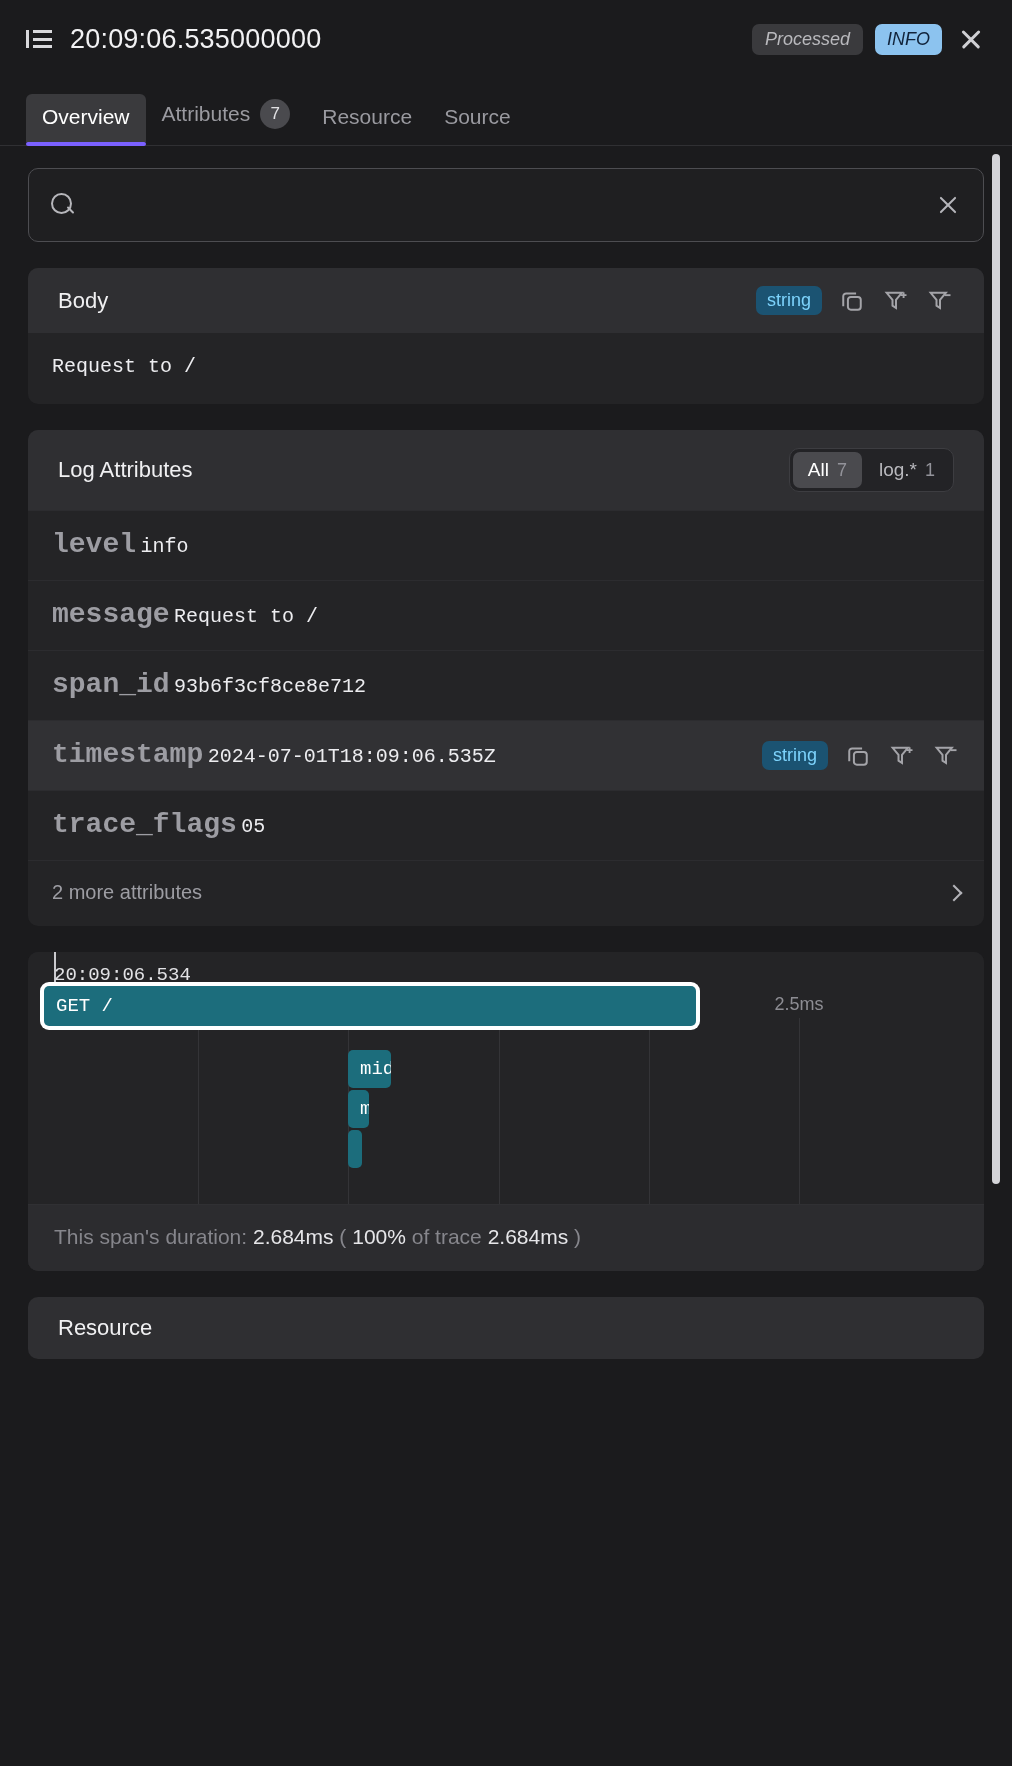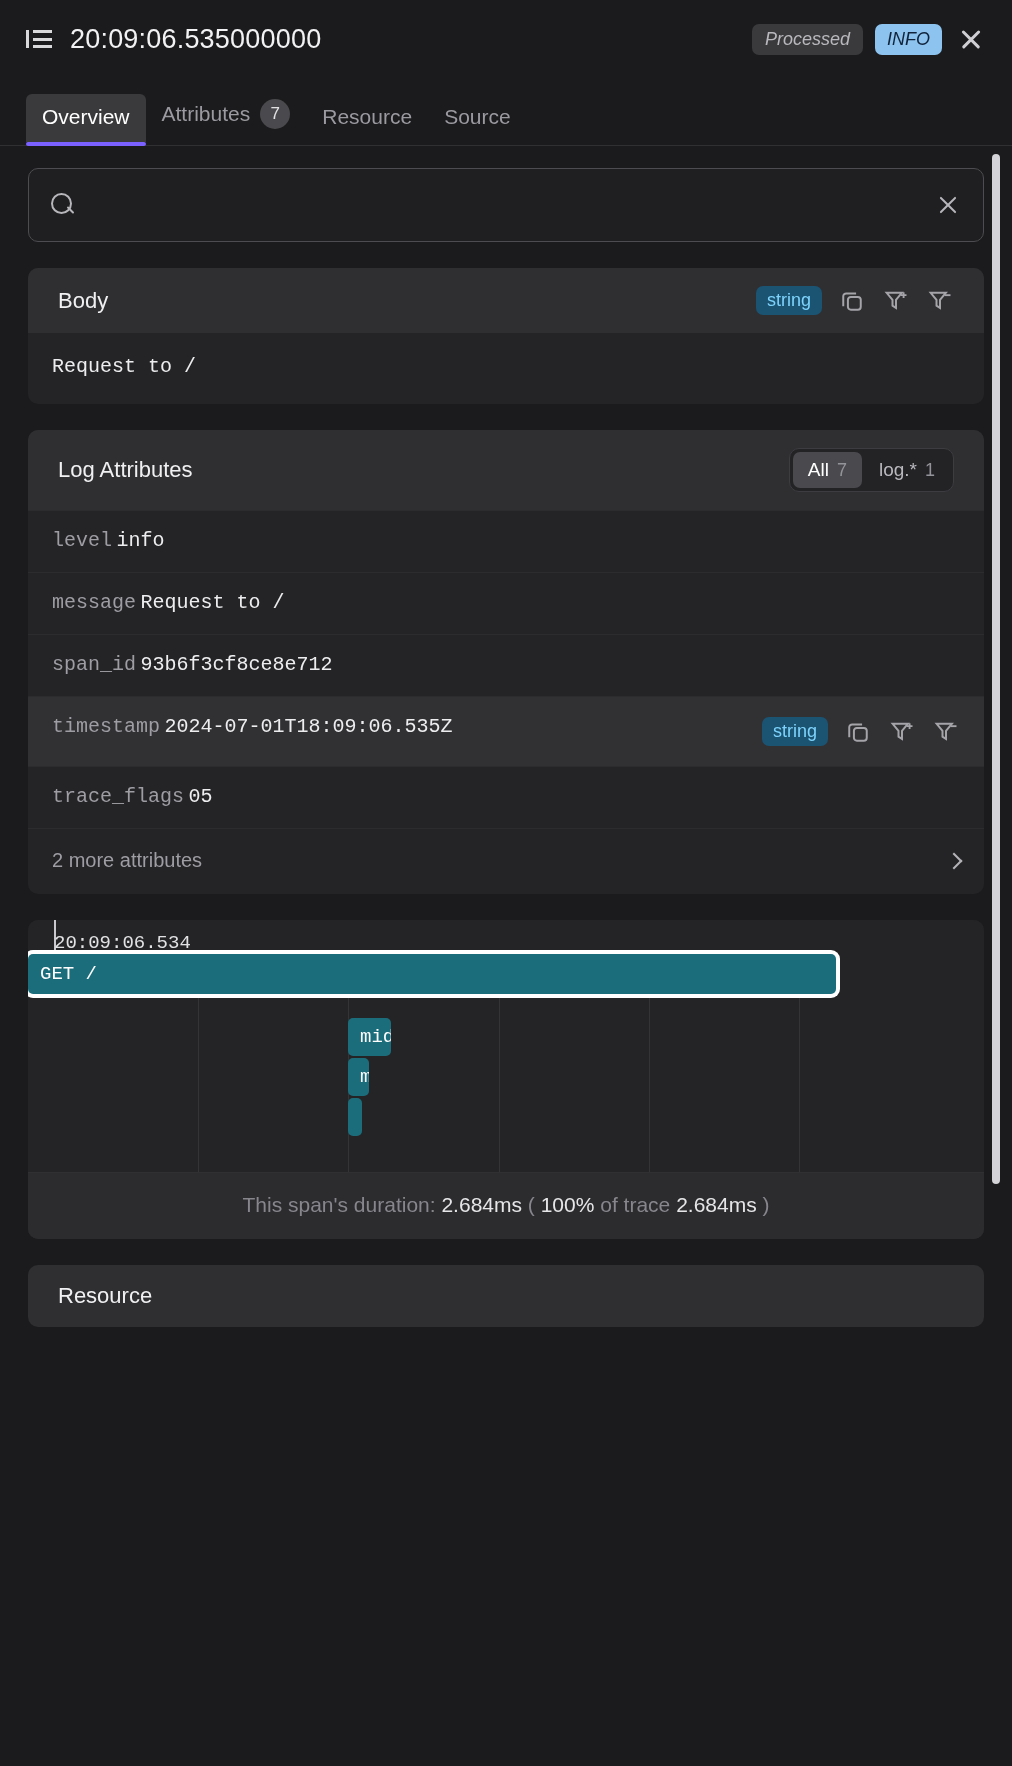--- a/index.html
+++ b/index.html
@@ -154,37 +154,37 @@
   }
 
   
   .attr {
     padding: 18px 24px 20px; border-top: 1px solid #2c2c2f;
     display: flex; align-items: flex-start;
   }
   .attr:first-child { border-top: 0; }
   .attr.selected { background: #313134; }
   .attr-text { flex: 1; min-width: 0; }
-  .attr-key { font-size: 20px; color: #9d9da3; margin-bottom: 9px; }
+  .attr-key { font-size: 28px; color: #9d9da3; margin-bottom: 9px; font-weight: bold; }
   .attr-val { font-size: 20px; color: #ededf0; word-break: break-all; }
   .attr-actions { display: flex; align-items: center; gap: 16px; padding-top: 2px; }
 
   .more-row {
     padding: 20px 24px 22px; border-top: 1px solid #2c2c2f;
     display: flex; align-items: center; cursor: pointer; gap: 16px;
   }
   .more-label { font-size: 20px; color: #9d9da3; }
   .chev {
     margin-left: auto; width: 12px; height: 12px;
     border-right: 2.5px solid #b3b3b8; border-top: 2.5px solid #b3b3b8;
     transform: rotate(45deg);
   }
 
   
-  .wf { position: relative; background: #242426; padding: 0; text-align: center; }
+  .wf { position: relative; background: #242426; padding: 0; }
   .wf-axis { position: relative; height: 66px; }
   .wf-start {
     position: absolute; left: 26px; top: 12px;
     font-size: 19px; color: #e2e2e5;
   }
   .wf-tick {
     position: absolute; top: 42px; font-size: 18px; color: #8d8d93;
     transform: translateX(-50%);
   }
   .wf-gridline {
@@ -377,21 +377,21 @@
         <span class="wf-tick" style="left:771px">2.5ms</span>
       </div>
 
       <div class="wf-rows">
         <span class="wf-gridline" style="left:170px"></span>
         <span class="wf-gridline" style="left:320px"></span>
         <span class="wf-gridline" style="left:471px"></span>
         <span class="wf-gridline" style="left:621px"></span>
         <span class="wf-gridline" style="left:771px"></span>
 
-        <span class="wf-bar root mono" style="left:0; width:808px; top:-32px">GET /</span>
+        <span class="wf-bar root mono" style="left:16px; width:652px; top:-32px">GET /</span>
         <span class="wf-bar mono" style="left:320px; width:43px; top:32px">middleware - expressInit</span>
         <span class="wf-bar mono" style="left:320px; width:21px; top:72px">m</span>
         <span class="wf-bar mono" style="left:320px; width:14px; top:112px">|</span>
       </div>
 
       <div class="wf-foot">
         <span>This span's duration:</span>
         <b>2.684ms</b>
         <span>(</span>
         <b>100%</b>

